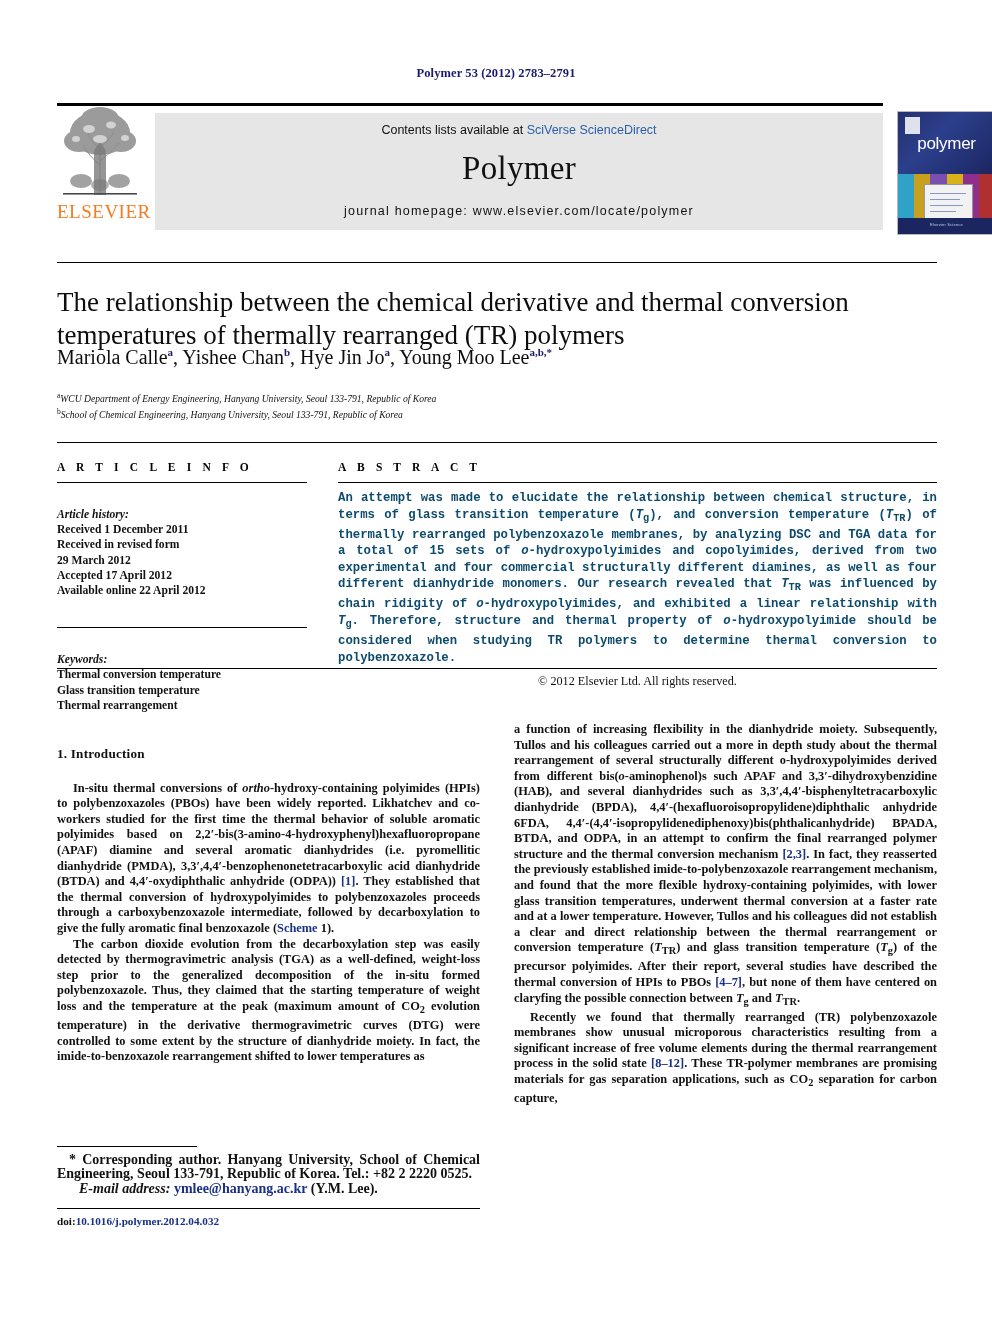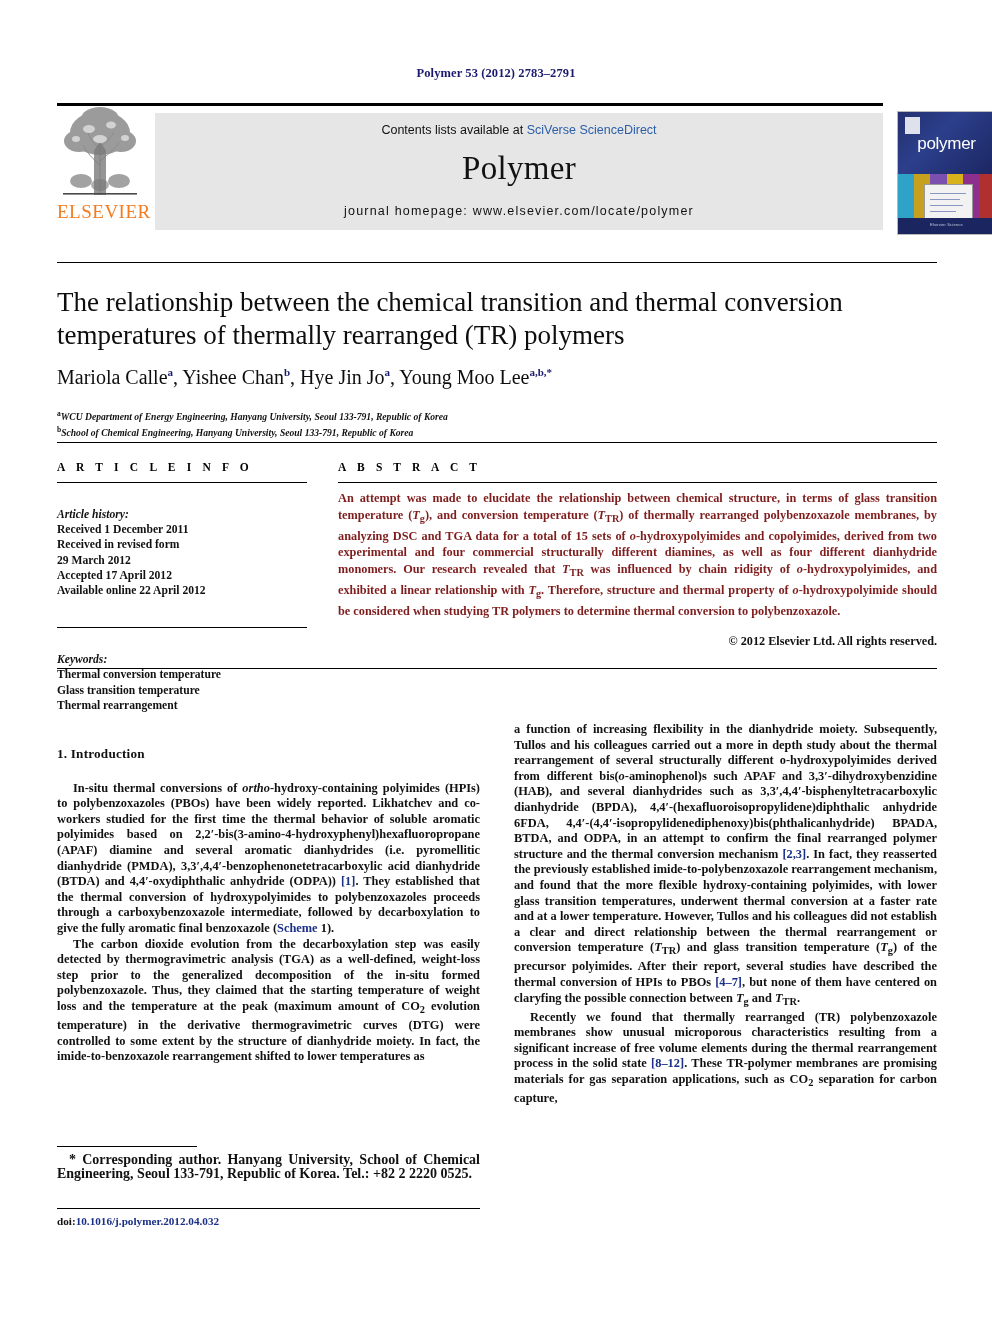--- a/index.html
+++ b/index.html
@@ -180,40 +180,40 @@
     position: absolute;
     left: 57px; top: 286px;
     width: 880px;
     font-size: 27px;
     line-height: 33px;
     color: #0d0d0d;
     font-family: "Liberation Serif", serif;
   }
   .authors {
     position: absolute;
-    left: 57px; top: 360px;
+    left: 57px; top: 340px;
     width: 880px;
     font-size: 20px;
     line-height: 24px;
     color: #0d0d0d;
   }
   .authors sup {
     font-size: 11px;
     color: #1a1a6e;
     font-weight: bold;
     vertical-align: super;
   }
   .affiliations {
     position: absolute;
-    left: 57px; top: 408px;
+    left: 57px; top: 390px;
     width: 880px;
     font-size: 9.6px;
     line-height: 12.5px;
     font-style: italic;
-    font-weight: bold;
+    font-weight: normal;
     color: #111111;
   }
   .affiliations sup { font-size: 7.5px; font-style: normal; }
 
   
   .info-rule-top {
     position: absolute;
     left: 57px; top: 442px;
     width: 880px; height: 1px;
     background: #000000;
@@ -247,28 +247,29 @@
     font-weight: bold;
     color: #111111;
   }
   .info-body .lbl { font-style: italic; margin-top: 24px; }
   .info-block-gap { height: 20px; }
   .abs-body {
     font-size: 12.3px;
     line-height: 16.6px;
     text-align: justify;
     font-weight: bold;
-    color: #7f1d1d;
+    color: #0c4a6e;
+    font-family: Liberation Mono, monospace;
   }
   .abs-body i { font-style: italic; }
   .abs-copy {
-    margin-top: 14px;
-    text-align: right;
+    margin-top: 8px;
+    text-align: center;
     font-size: 12.2px;
-    font-weight: bold;
+    font-weight: normal;
     color: #111111;
   }
   .info-rule-bottom {
     position: absolute;
     left: 57px; top: 668px;
     width: 880px; height: 1px;
     background: #000000;
   }
 
   
@@ -398,21 +399,21 @@
         <span class="ln" style="left:5px;top:20px;width:33px;"></span>
         <span class="ln" style="left:5px;top:26px;width:26px;"></span>
       </div>
       <div class="cover-foot">
           <span>Elsevier Science</span>
         </div>
     </div>
   </div>
 
   <div class="title-rule-top"></div>
-  <div class="article-title">The relationship between the chemical transition and thermal conversion temperatures of thermally rearranged (TR) polymers</div>
+  <div class="article-title">The relationship between the chemical derivative and thermal conversion temperatures of thermally rearranged (TR) polymers</div>
 
   <div class="authors">
     <span>Mariola Calle</span><sup>a</sup><span>, </span><span>Yishee Chan</span><sup>b</sup><span>, </span><span>Hye Jin Jo</span><sup>a</sup><span>, </span><span>Young Moo Lee</span><sup>a,b,*</sup>
   </div>
 
   <div class="affiliations">
     <div><sup>a</sup><span>WCU Department of Energy Engineering, Hanyang University, Seoul 133-791, Republic of Korea</span></div>
     <div><sup>b</sup><span>School of Chemical Engineering, Hanyang University, Seoul 133-791, Republic of Korea</span></div>
   </div>
 
@@ -457,20 +458,21 @@
   </div>
 
   <div class="body-col right">
     <p style="text-indent:0">a function of increasing flexibility in the dianhydride moiety. Subsequently, Tullos and his colleagues carried out a more in depth study about the thermal rearrangement of several structurally different o-hydroxypolyimides derived from different bis(<i>o</i>-aminophenol)s such APAF and 3,3′-dihydroxybenzidine (HAB), and several dianhydrides such as 3,3′,4,4′-bisphenyltetracarboxylic dianhydride (BPDA), 4,4′-(hexafluoroisopropylidene)diphthalic anhydride 6FDA, 4,4′-(4,4′-isopropylidenediphenoxy)bis(phthalicanhydride) BPADA, BTDA, and ODPA, in an attempt to confirm the final rearranged polymer structure and the thermal conversion mechanism <span class="ref">[2,3]</span>. In fact, they reasserted the previously established imide-to-polybenzoxazole rearrangement mechanism, and found that the more flexible hydroxy-containing polyimides, with lower glass transition temperatures, underwent thermal conversion at a faster rate and at a lower temperature. However, Tullos and his colleagues did not establish a clear and direct relationship between the thermal rearrangement or conversion temperature (<i>T</i><sub>TR</sub>) and glass transition temperature (<i>T</i><sub>g</sub>) of the precursor polyimides. After their report, several studies have described the thermal conversion of HPIs to PBOs <span class="ref">[4–7]</span>, but none of them have centered on claryfing the possible connection between <i>T</i><sub>g</sub> and <i>T</i><sub>TR</sub>.</p>
     <p>Recently we found that thermally rearranged (TR) polybenzoxazole membranes show unusual microporous characteristics resulting from a significant increase of free volume elements during the thermal rearrangement process in the solid state <span class="ref">[8–12]</span>. These TR-polymer membranes are promising materials for gas separation applications, such as CO<sub>2</sub> separation for carbon capture,</p>
   </div>
 
   <div class="footnote-rule"></div>
   <div class="footnote">
     <div style="text-indent:12px">* Corresponding author. Hanyang University, School of Chemical Engineering, Seoul 133-791, Republic of Korea. Tel.: +82 2 2220 0525.</div>
+    <div style="text-indent:22px"><span class="em">E-mail address:</span> <span class="mail">ymlee@hanyang.ac.kr</span> <span>(Y.M. Lee).</span></div>
   </div>
 
   <div class="footer-rule"></div>
   <div class="footer">
     <div><span>doi:</span><span class="doi">10.1016/j.polymer.2012.04.032</span></div>
   </div>
 
 </div>
 
 </body></html>

